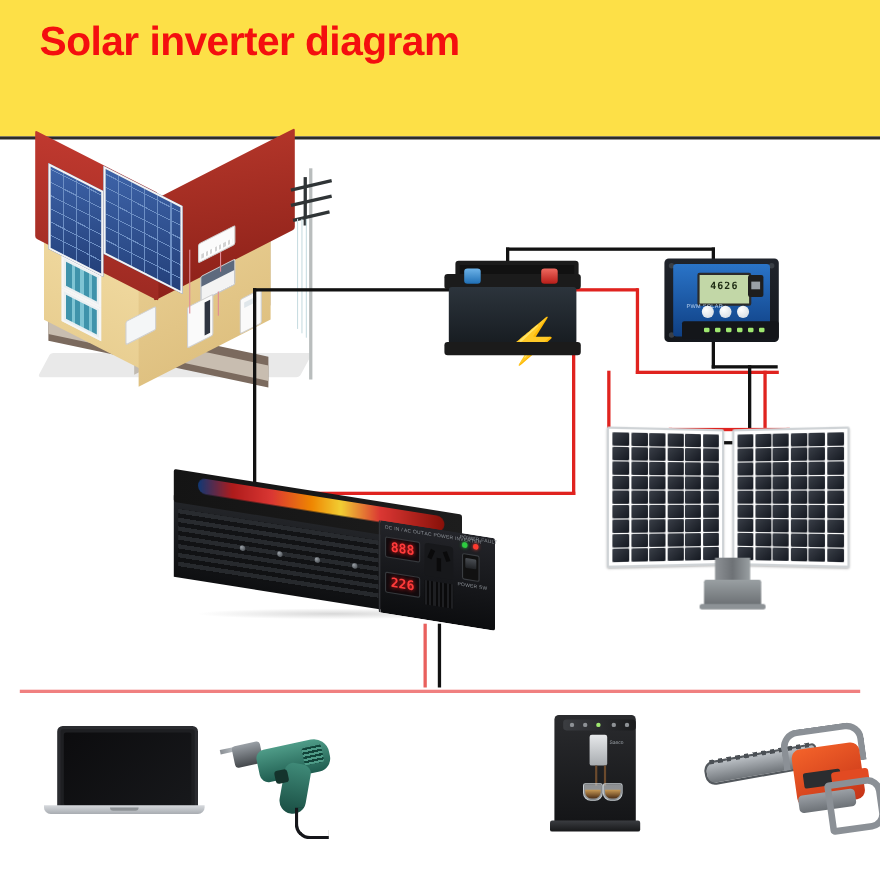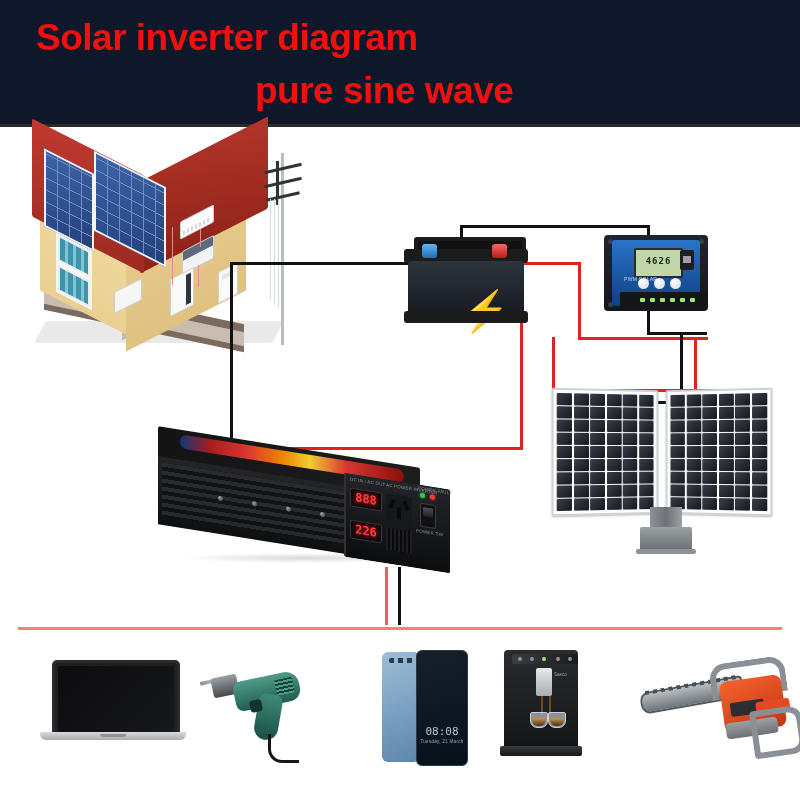--- a/index.html
+++ b/index.html
@@ -1,20 +1,20 @@
 <!DOCTYPE html>
 <html><head>
 <meta charset="utf-8">
 <style>
   html,body{margin:0;padding:0;background:#fff;}
   body{width:800px;height:800px;position:relative;overflow:hidden;
        font-family:"Liberation Sans",sans-serif;}
 
   
-  #header{position:absolute;left:0;top:0;width:800px;height:124px;background:#0f172a;}
+  #header{position:absolute;left:0;top:0;width:800px;height:124px;background:#fde047;}
   .title-line{position:absolute;color:#f40f0f;font-weight:bold;letter-spacing:-0.5px;
               white-space:nowrap;font-family:"Liberation Sans",sans-serif;}
   #title1{left:36px;top:17px;font-size:37px;}
   #title2{left:255px;top:70px;font-size:37px;}
   #header-rule{position:absolute;left:0;top:124px;width:800px;height:3px;background:#2b2b2b;}
 
   
   #stage{position:absolute;left:0;top:127px;width:800px;height:495px;background:#fff;}
 
   
@@ -268,21 +268,20 @@
   .cs-rearhandle{position:absolute;left:112px;top:52px;width:40px;height:36px;
                  border:6px solid #8b9096;border-radius:4px 14px 14px 4px;transform:rotate(-8deg);}
   .cs-grey{position:absolute;left:86px;top:64px;width:52px;height:16px;
            background:linear-gradient(180deg,#9ba0a6,#6d7277);border-radius:4px;transform:rotate(-8deg);}
 </style>
 </head>
 <body>
 
 <div id="header">
   <div class="title-line" id="title1">Solar inverter diagram</div>
-  <div class="title-line" id="title2">pure sine wave</div>
 </div>
 <div id="header-rule"></div>
 
 <div id="stage">
 
   <div id="house">
     <div class="ground-shadow"></div>
     <div class="house-base"></div>
     <div class="house-base2"></div>
     <div class="wall-inner"></div>
@@ -562,29 +561,20 @@
     <div class="dr-bit"></div>
     <div class="dr-chuck"></div>
     <div class="dr-body">
       <div class="dr-vent"></div>
     </div>
     <div class="dr-grip"></div>
     <div class="dr-trigger"></div>
     <div class="dr-cord"></div>
   </div>
 
-  <div class="dev" id="phone">
-    <div class="ph-back">
-      <div class="ph-cam"></div>
-    </div>
-    <div class="ph-front">
-      <div class="ph-time">08:08</div>
-      <div class="ph-sub">Tuesday, 21 March</div>
-    </div>
-  </div>
 
   <div class="dev" id="coffee">
     <div class="cf-body">
       <div class="cf-top">
         <i style="left:6px;"></i>
           <i style="left:18px;"></i>
           <i style="left:30px;background:#9fe870;"></i>
         <i style="left:44px;"></i>
           <i style="left:56px;"></i>
       </div>

